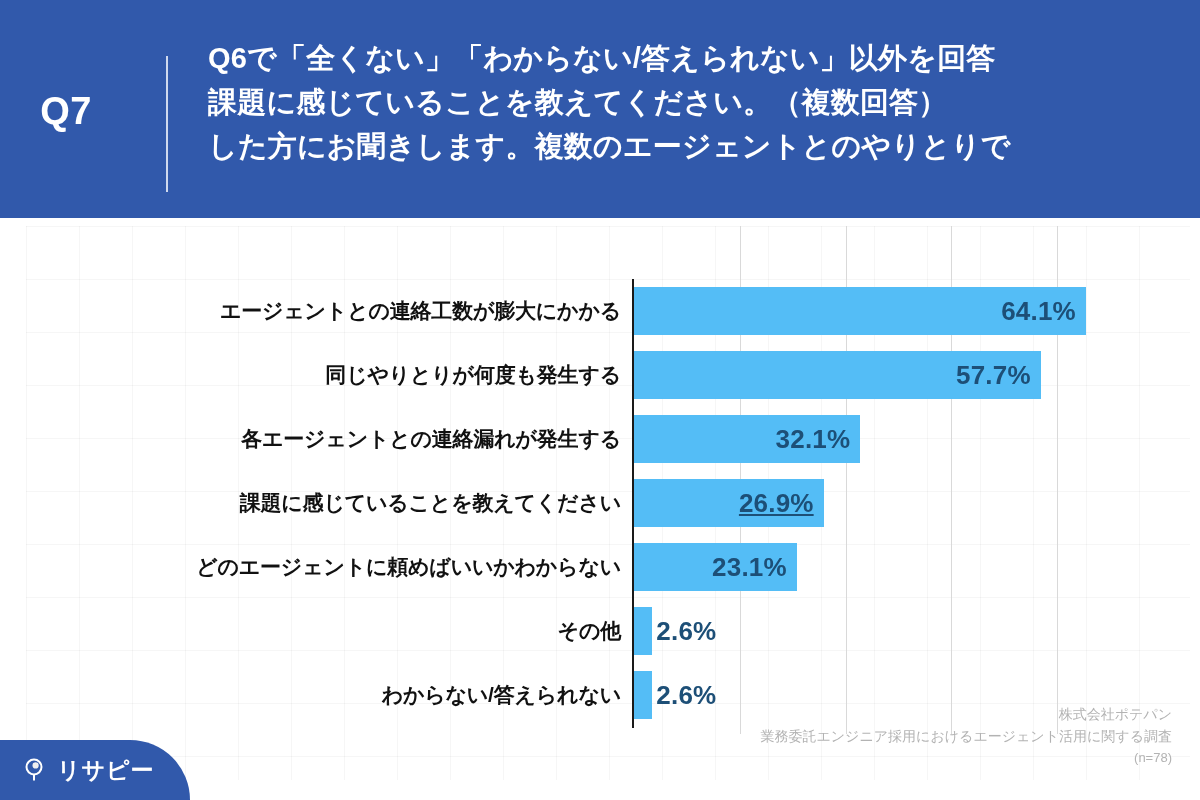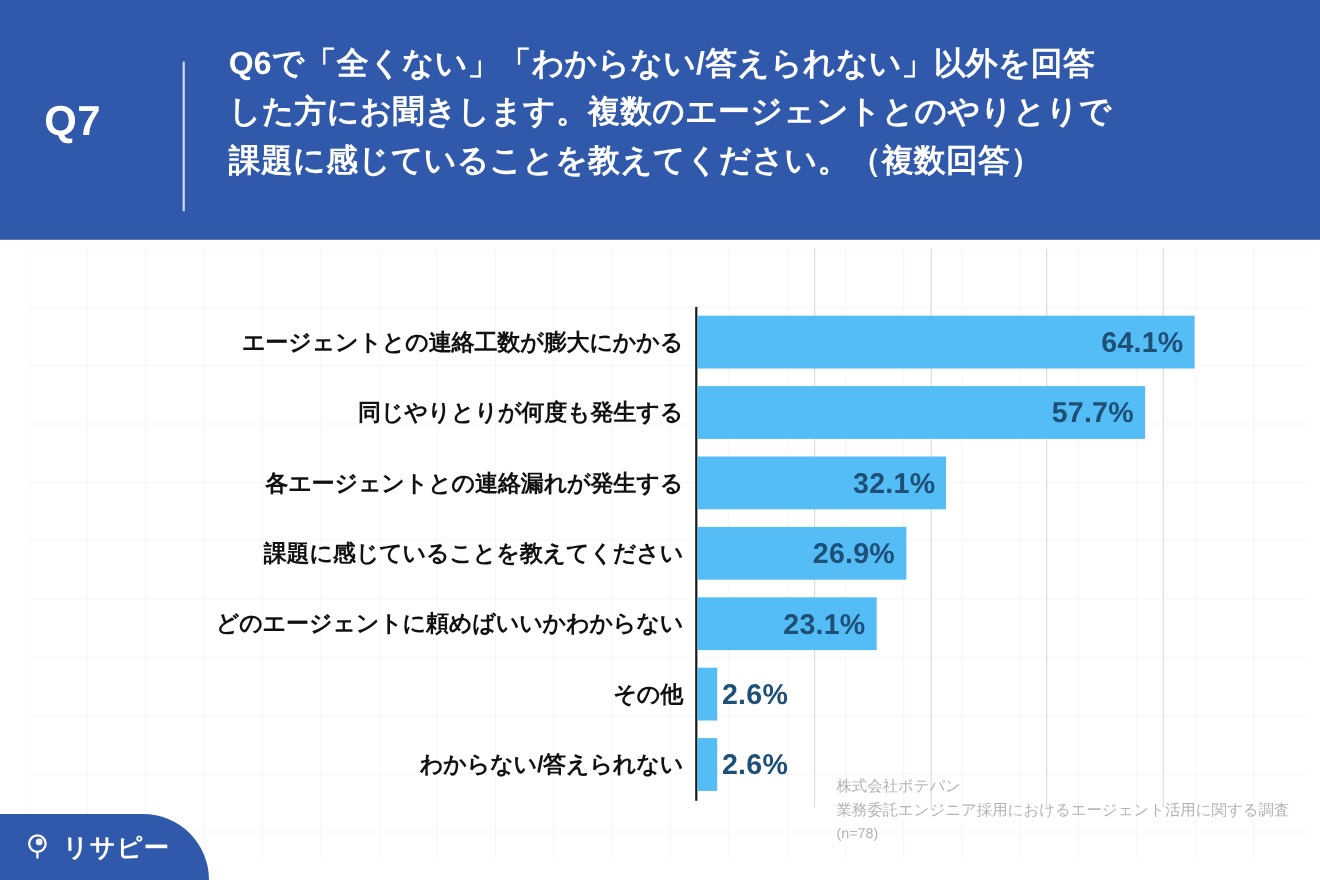--- a/index.html
+++ b/index.html
@@ -72,21 +72,21 @@
     display:flex;align-items:center;
     color:#1d4f77;font-size:26px;font-weight:bold;
     letter-spacing:.2px;white-space:nowrap;
   }
   .bar-value.inside{justify-content:flex-end;}
   .bar-value.outside{justify-content:flex-start;}
 
   
   .credits{
     position:absolute;right:18px;bottom:12px;
-    color:#b3b3b3;line-height:1.55;
+    text-align:right;color:#b3b3b3;line-height:1.55;
   }
   .credit-company{font-size:14px;}
   .credit-title{font-size:14px;}
   .credit-n{font-size:13px;}
 
   
   .logo-shape{
     position:absolute;left:0;bottom:0;width:190px;height:60px;
     background:#3159AB;
     border-top-right-radius:60px;
@@ -106,22 +106,22 @@
 </head>
 <body>
 
 <div id="stage">
 
   <div class="header">
     <div class="hdr-qnum">Q7</div>
     <div class="hdr-divider"></div>
     <div class="hdr-text">
       <span class="l">Q6で「全くない」「わからない/答えられない」以外を回答</span>
+      <span class="l">課題に感じていることを教えてください。（複数回答）</span>
       <span class="l">した方にお聞きします。複数のエージェントとのやりとりで</span>
-      <span class="l">課題に感じていることを教えてください。（複数回答）</span>
     </div>
   </div>
 
   <div class="card">
     <div class="chart">
       <div id="gridlines">
           <div class="gridline" style="left: 713.75px;"></div>
           <div class="gridline" style="left: 819.5px;"></div>
           <div class="gridline" style="left: 925.25px;"></div>
           <div class="gridline" style="left: 1031px;"></div>
@@ -139,21 +139,21 @@
             <div class="bar-value inside" style="color: rgb(29, 79, 119); left: 608px; width: 396.785px;">57.7%</div>
           </div>
           <div class="row" style="top: 181px;">
             <div class="row-label">各エージェントとの連絡漏れが発生する</div>
             <div class="bar" style="width: 226.305px; background: rgb(84, 189, 246);"></div>
             <div class="bar-value inside" style="color: rgb(29, 79, 119); left: 608px; width: 216.305px;">32.1%</div>
           </div>
           <div class="row" style="top: 245px;">
             <div class="row-label">課題に感じていることを教えてください</div>
             <div class="bar" style="width: 189.645px; background: rgb(84, 189, 246);"></div>
-            <div class="bar-value inside" style="color: rgb(29, 79, 119); left: 608px; width: 179.645px;">26.9%</div>
+            <div class="bar-value inside" style="color: rgb(29, 79, 119); left: 608px; width: 179.645px; text-decoration: underline;">26.9%</div>
           </div>
           <div class="row" style="top: 309px;">
             <div class="row-label">どのエージェントに頼めばいいかわからない</div>
             <div class="bar" style="width: 162.855px; background: rgb(84, 189, 246);"></div>
             <div class="bar-value inside" style="color: rgb(29, 79, 119); left: 608px; width: 152.855px;">23.1%</div>
           </div>
           <div class="row" style="top: 373px;">
             <div class="row-label">その他</div>
             <div class="bar" style="width: 18.33px; background: rgb(84, 189, 246);"></div>
             <div class="bar-value outside" style="color: rgb(29, 79, 119); left: 630.33px;">2.6%</div>

